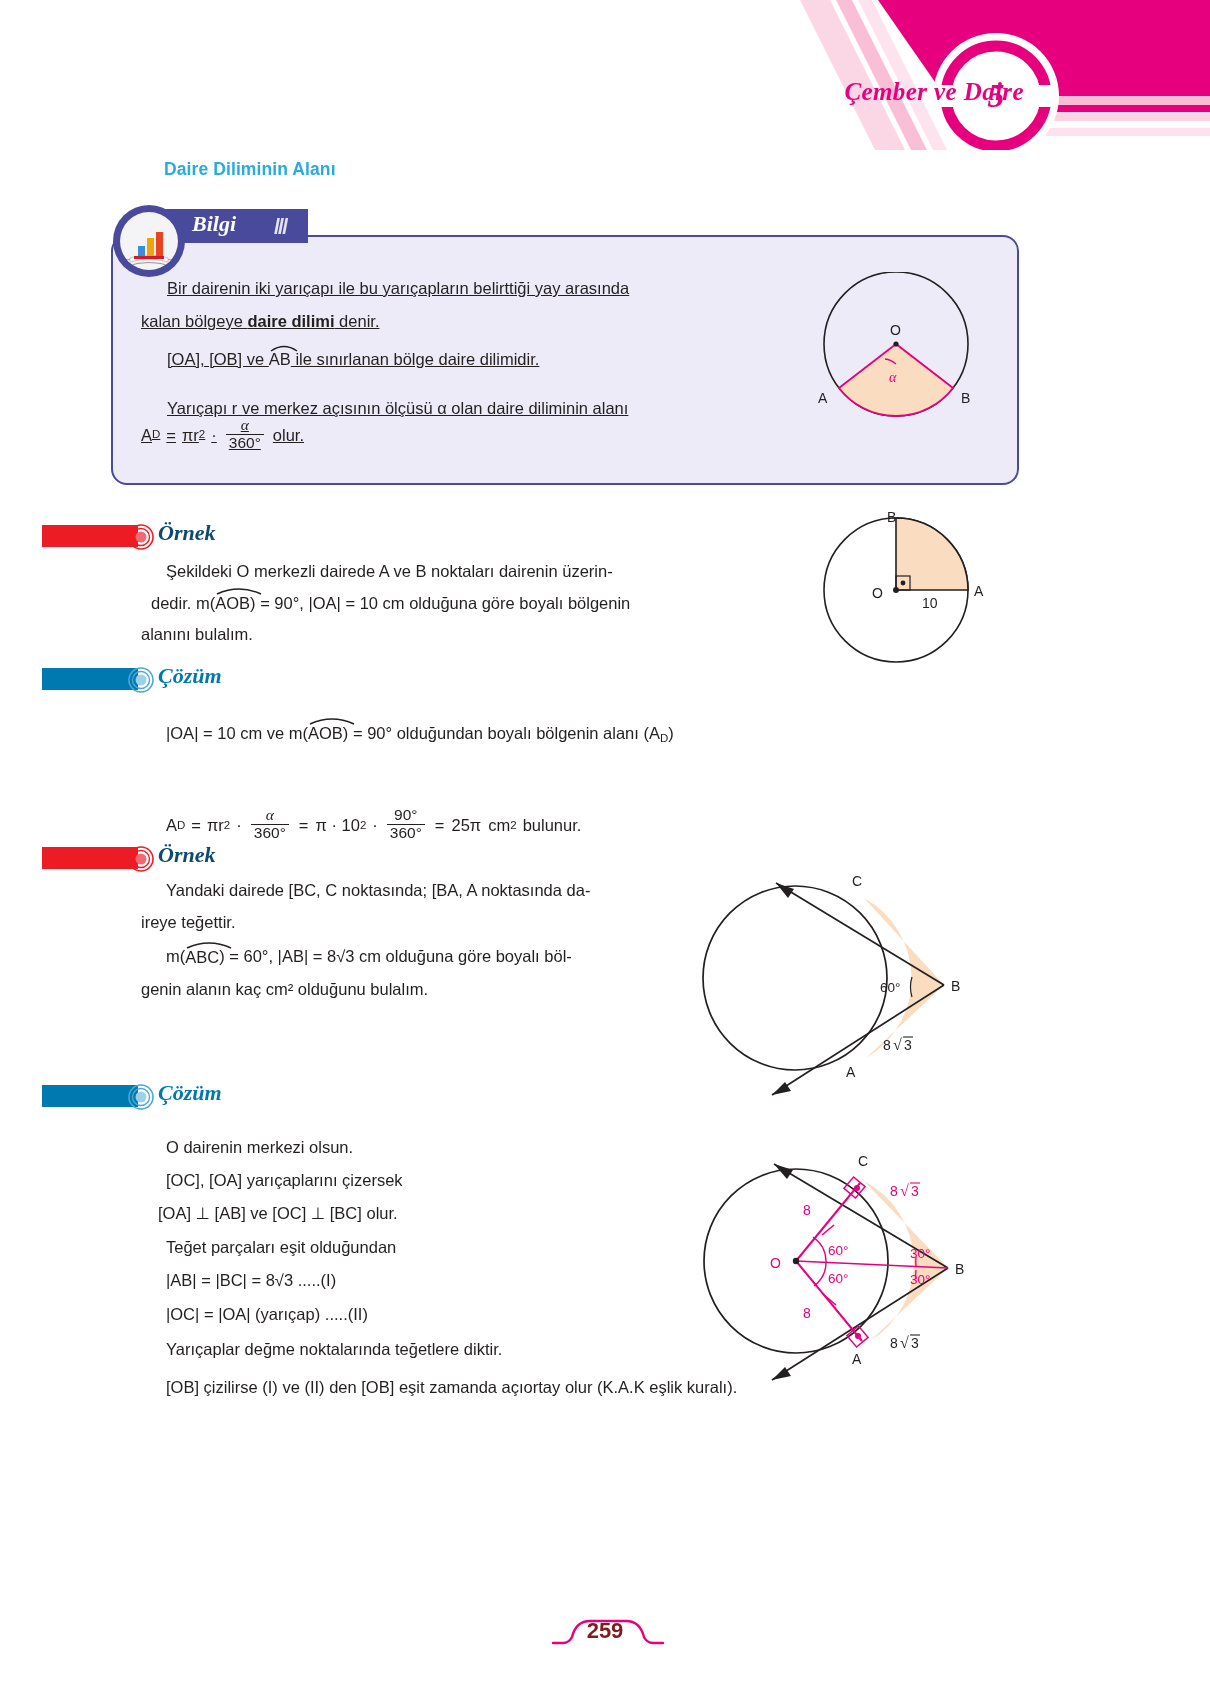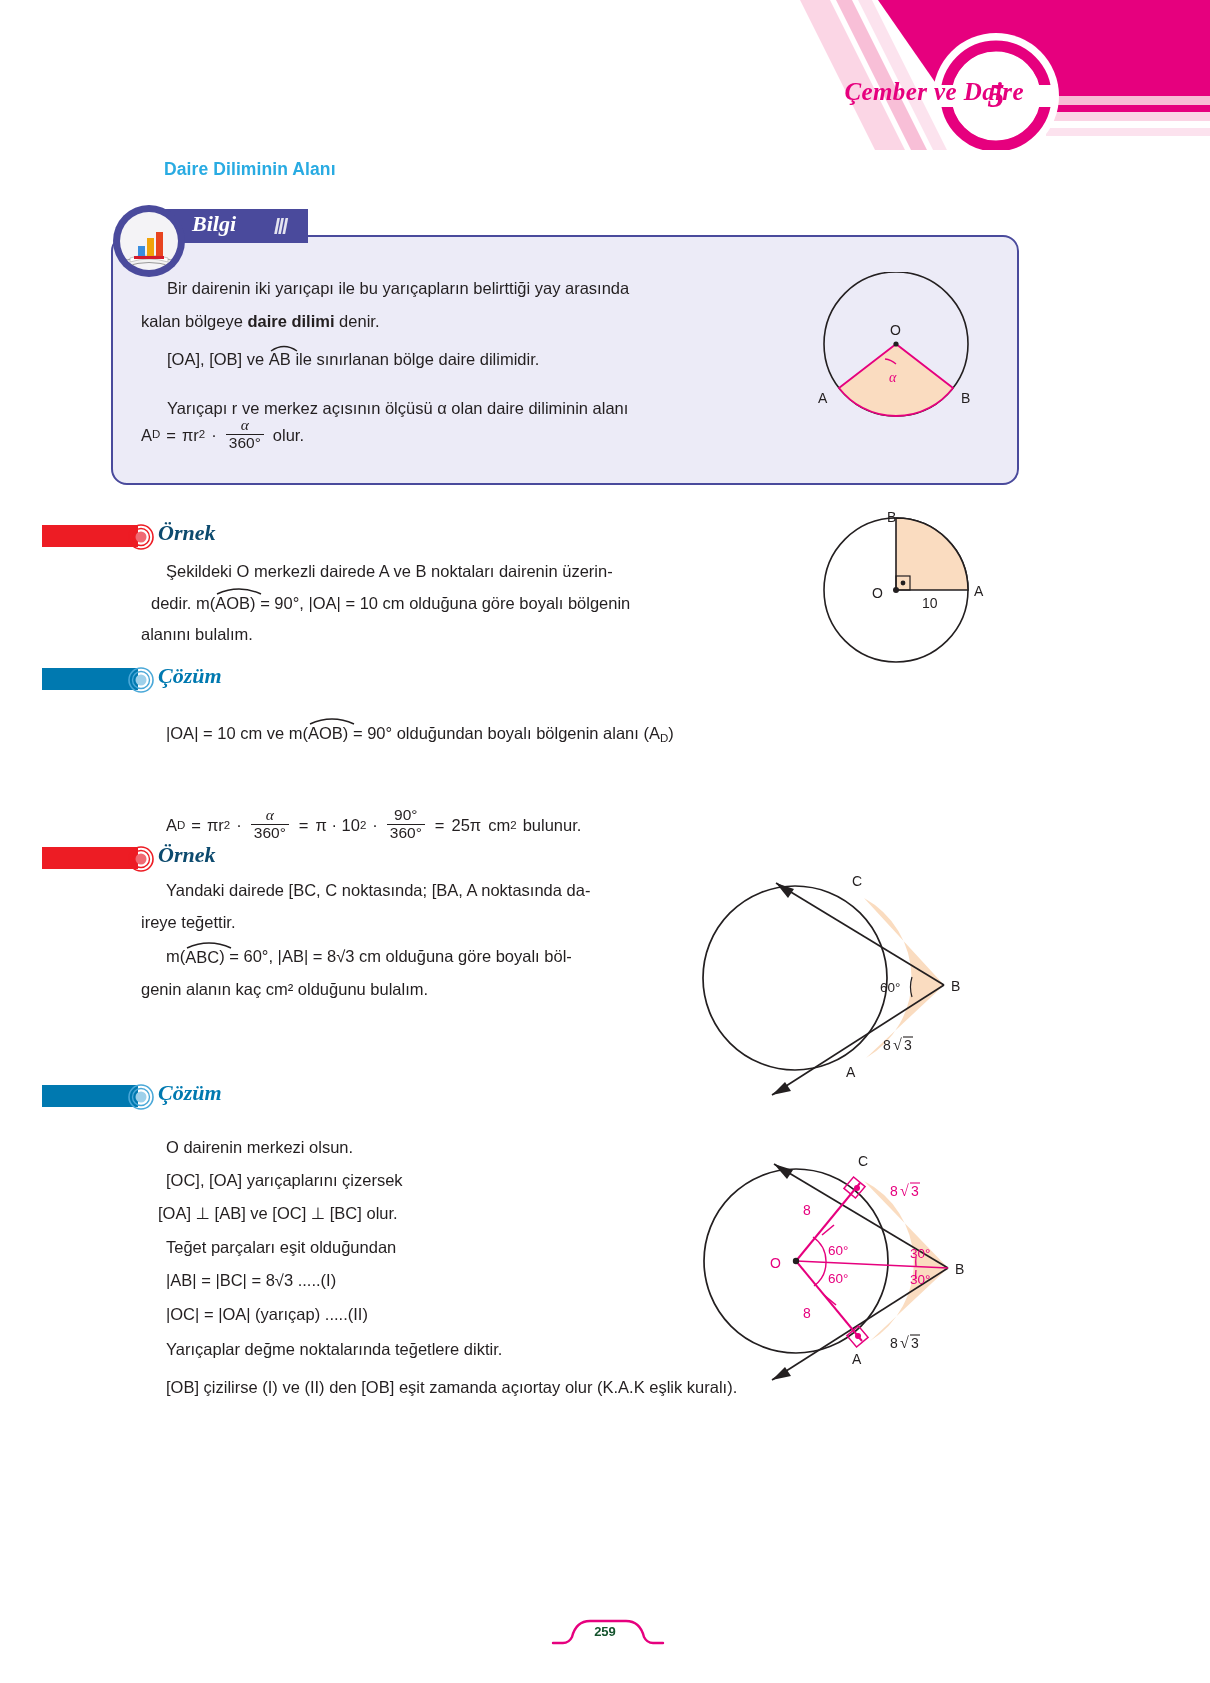--- a/index.html
+++ b/index.html
@@ -51,21 +51,21 @@
     position:absolute;left:126px;top:5px;font-size:22px;color:#fff;font-weight:bold;
     letter-spacing:-2px;opacity:.85;
   }
   #bilgi-icon{
     position:absolute;left:113px;top:205px;width:72px;height:72px;border-radius:50%;
     background:#4a4a9c;z-index:4;display:flex;align-items:center;justify-content:center;
   }
   #bilgi-icon .inner{width:58px;height:58px;border-radius:50%;background:#f4f3f6;
     display:flex;align-items:flex-end;justify-content:center;overflow:hidden;position:relative;}
 
-  .bilgi-txt{position:absolute;font-size:16.5px;line-height:1;color:#231f20;}
+  .bilgi-txt{position:absolute;font-size:16.5px;line-height:1;color:#231f20;text-decoration:underline;}
 
   
   .lbl-bar{position:absolute;height:22px;width:96px;}
   .lbl-bar.red{background:#ed1c24;}
   .lbl-bar.blue{background:#0079b0;}
   .lbl-icon{position:absolute;width:26px;height:26px;}
   .lbl-word{
     position:absolute;font-family:"Liberation Serif",serif;
     font-style:italic;font-weight:bold;font-size:22px;
   }
@@ -86,21 +86,21 @@
 
   
   .arcwrap{position:relative;display:inline-block;padding-top:2px;}
   .arcwrap svg{position:absolute;left:0;top:-6px;}
 
   
   #pagenum{
     position:absolute;left:50%;transform:translateX(-50%);bottom:34px;
     width:120px;height:36px;display:flex;align-items:center;justify-content:center;
   }
-  #pagenum .txt{font-size:13px;font-weight:bold;color:#14532d;position:relative;z-index:2;}
+  #pagenum .txt{font-size:22px;font-weight:bold;color:#7f1d1d;position:relative;z-index:2;}
 
   svg{display:block;}
   .fig{position:absolute;}
 </style>
 </head>
 <body>
 
 <div id="header">
   <svg class="hdr-main" width="1210" height="150" viewBox="0 0 1210 150">
 

